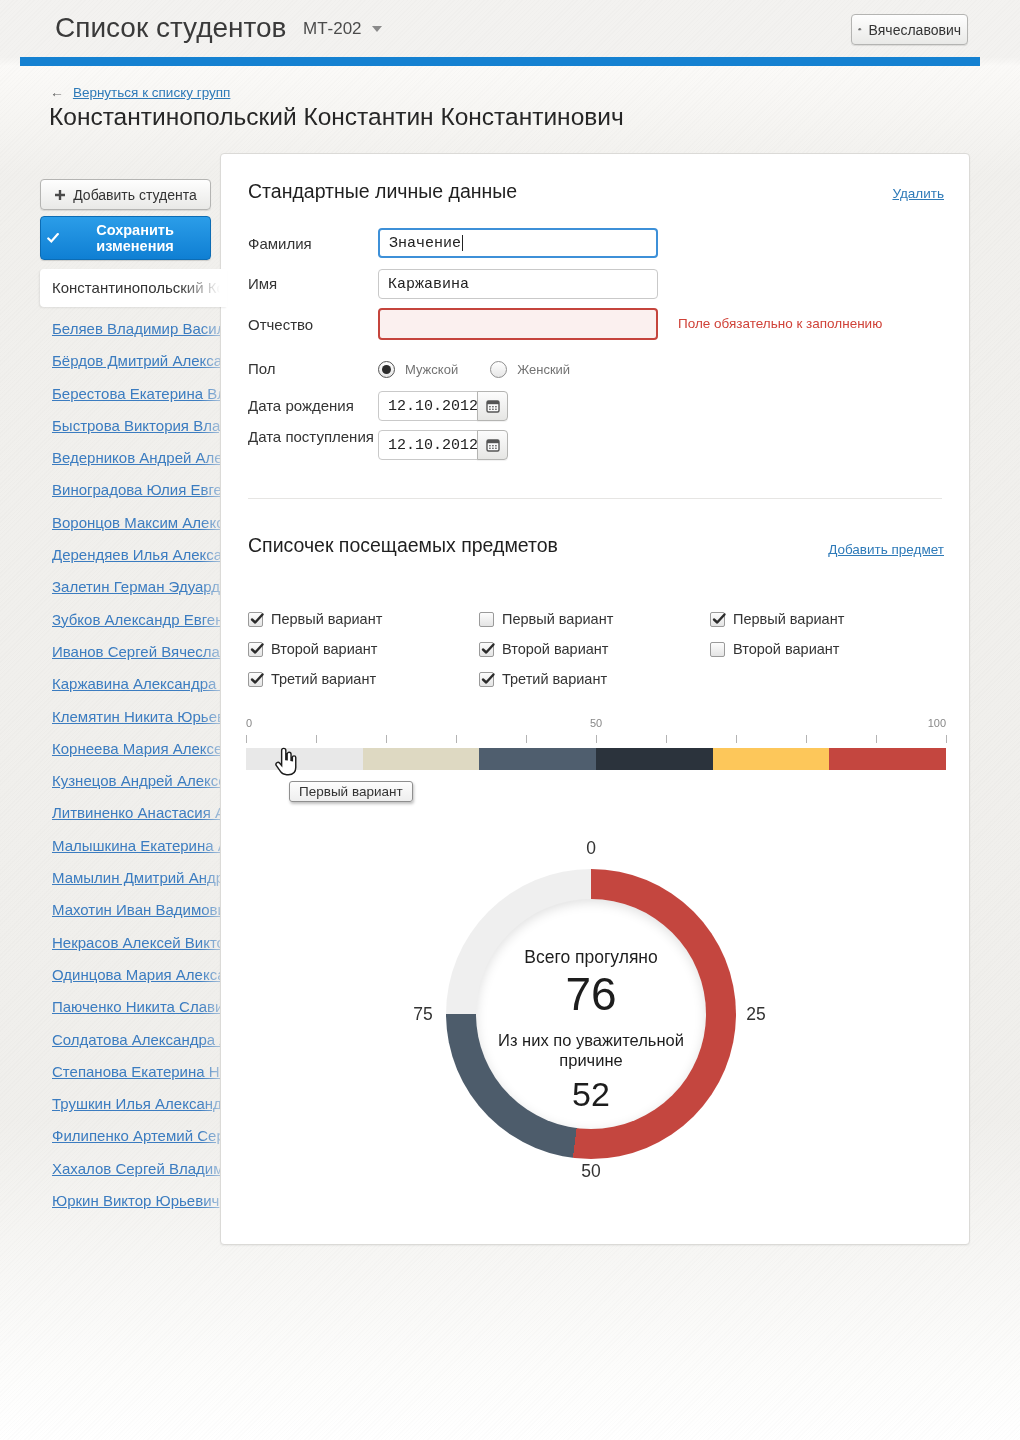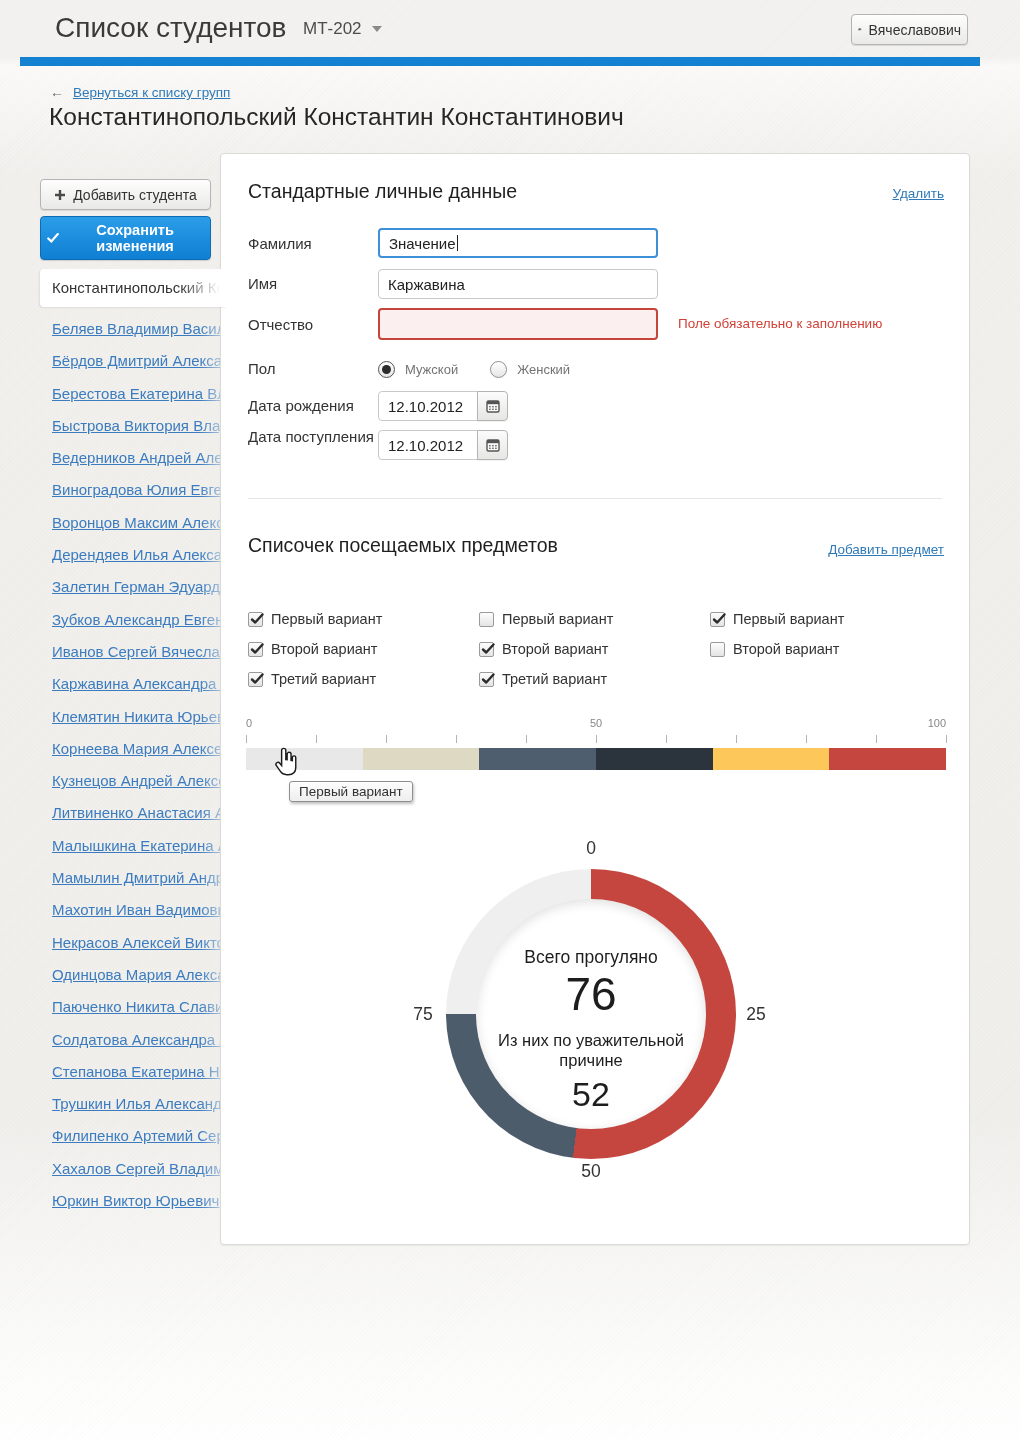--- a/index.html
+++ b/index.html
@@ -42,21 +42,21 @@
   
   .panel{position:absolute;left:220px;top:153px;width:750px;height:1092px;box-sizing:border-box;background:#fff;
         border:1px solid #dbdad7;border-radius:4px;box-shadow:0 1px 2px rgba(0,0,0,.06);z-index:2;}
   .sec-title{position:absolute;left:27px;margin:0;font-size:19.5px;font-weight:400;color:#1f1f1f;}
   .sec1-title{top:26px;}
   .sec2-title{top:380px;}
   .del-link{position:absolute;right:25px;top:32px;font-size:13.5px;}
   .addsubj-link{position:absolute;right:25px;top:388px;font-size:13.5px;}
   .flabel{position:absolute;left:27px;font-size:15px;color:#333;line-height:30px;}
   .ibox{position:absolute;left:157px;width:280px;height:30px;box-sizing:border-box;background:#fff;
-        border:1px solid #c9c9c9;border-radius:4px;display:flex;align-items:center;padding:4px 9px;font-size:15px;color:#222;}
+        border:1px solid #c9c9c9;border-radius:4px;display:flex;align-items:center;padding:4px 9px;font-size:15px;color:#222;font-family:Liberation Mono, monospace;}
   .ibox.focused{border:2px solid #3d90d8;}
   .ibox.error{border:2px solid #c5443c;background:#fbf0ef;height:32px;}
   .caret-bar{width:1px;height:16px;background:#222;margin-left:1px;}
   .err-msg{position:absolute;left:457px;top:162px;font-size:13.5px;color:#d04238;}
   .radio-row{position:absolute;left:157px;top:200px;height:30px;display:flex;align-items:center;gap:10px;}
   .radio{width:15px;height:15px;border-radius:50%;border:1px solid #8f8f8f;background:linear-gradient(#fff,#e6e6e6);
         position:relative;display:inline-block;cursor:pointer;}
   .radio.sel{border-color:#555;}
   .radio.sel::after{content:"";position:absolute;left:3px;top:3px;right:3px;bottom:3px;border-radius:50%;background:#2b2b2b;}
   .rlabel{font-size:13px;color:#737373;margin-right:22px;}

